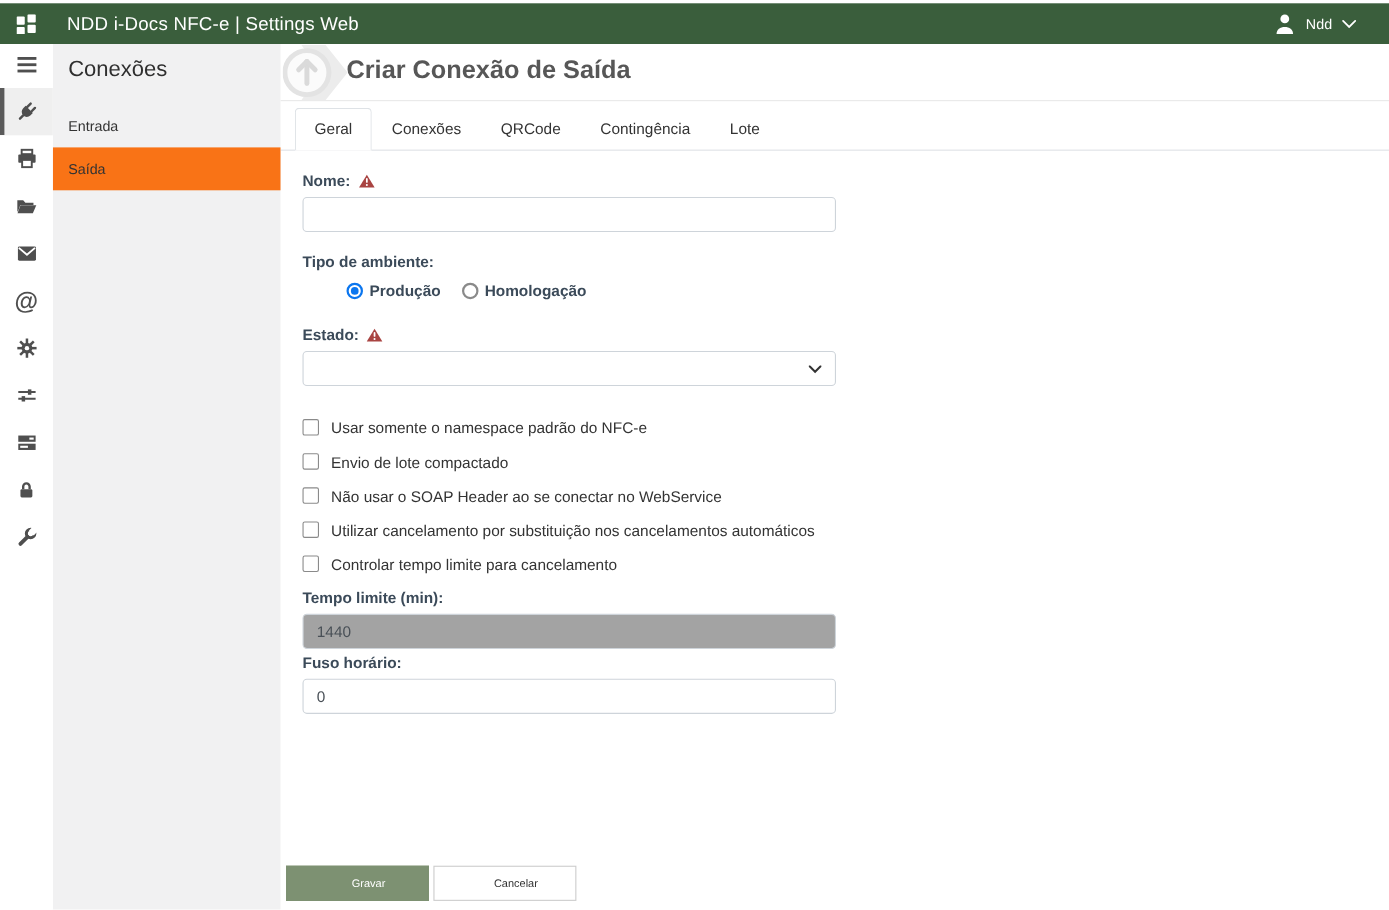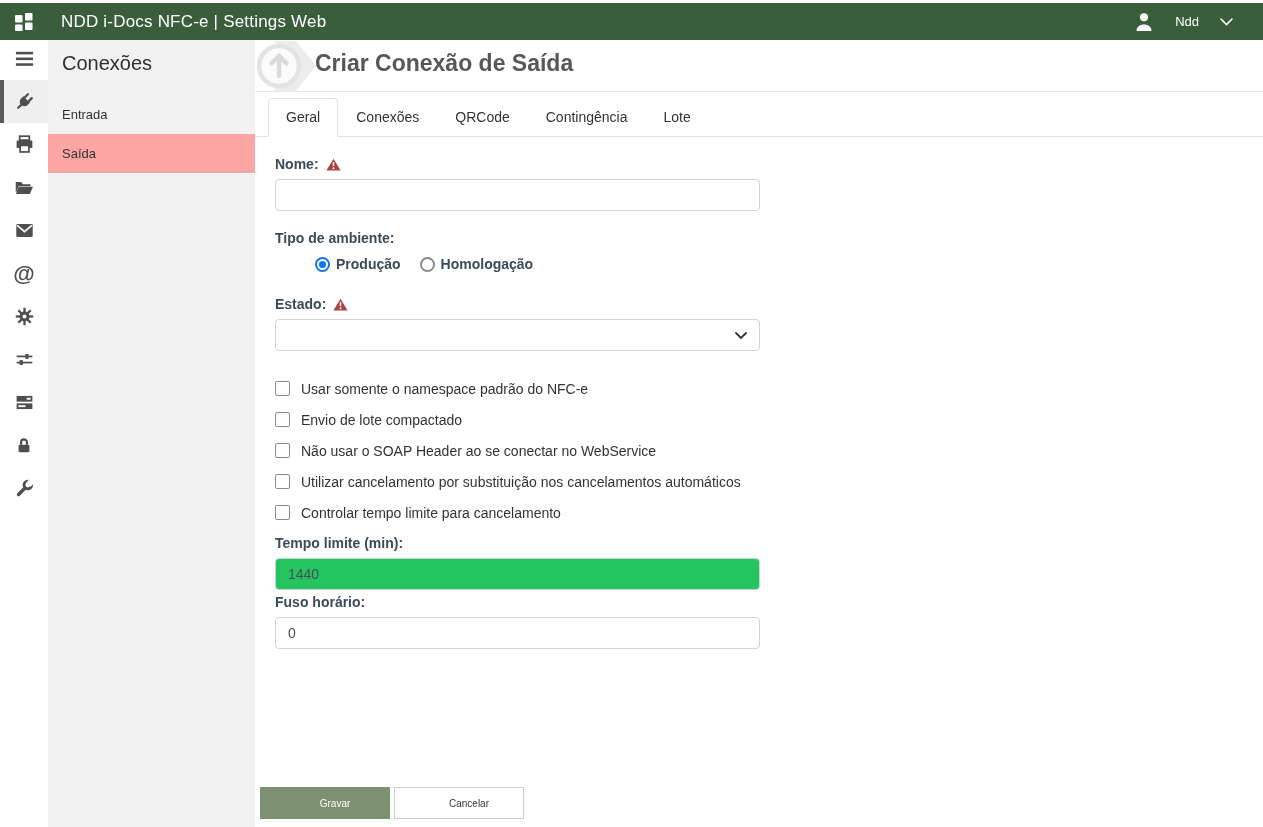--- a/index.html
+++ b/index.html
@@ -7,52 +7,52 @@
   body {
     font-family: "Liberation Sans", sans-serif;
     background:#fff; color:#333; overflow:hidden; position:relative;
   }
 
   
   .header { position:absolute; top:3px; left:0; right:0; height:37px;
     background:#3a5e3c; display:flex; align-items:center; color:#fff; z-index:10; }
   .app-launcher { width:48px; height:37px; display:flex; align-items:center; justify-content:center; cursor:pointer; }
   .header-title { font-size:17px; font-weight:400; margin-left:13px; letter-spacing:.2px; }
-  .header-right { margin-left:auto; display:flex; align-items:center; gap:21px; padding-right:30px; cursor:pointer; }
+  .header-right { margin-left:auto; display:flex; align-items:center; gap:9px; padding-right:30px; cursor:pointer; }
   .header-user-name { font-size:13px; }
 
   
   .icon-rail { position:absolute; top:37px; left:0; width:48px; bottom:0; background:#fff; z-index:5; }
   .rail-item { height:43px; display:flex; align-items:center; justify-content:center; cursor:pointer; }
   .rail-item.active { background:#efefef; box-shadow: inset 4px 0 0 #5a5a5a; }
 
   
   .sidebar { position:absolute; top:37px; left:48px; width:207px; bottom:0; background:#f1f1f2; z-index:4; }
   .sidebar-title { font-size:20px; color:#2f2f2f; padding:15px 14px 20px 14px; }
   .sidebar-item { height:39px; line-height:39px; padding-left:14px; font-size:13px; color:#333; cursor:pointer; }
-  .sidebar-item.selected { background:#fca5a5; }
+  .sidebar-item.selected { background:#f97316; }
 
   
   .main { position:absolute; top:37px; left:255px; right:0; bottom:0; background:#fff; }
   .title-row { position:relative; height:55px; border-bottom:1px solid #e8e8e8; overflow:hidden;text-align:right; }
   .watermark { position:absolute; left:2px; top:3px; }
   .page-title { position:absolute; left:60px; top:13px; font-size:23px; color:#575757; }
 
   .tabs { display:flex; align-items:flex-end; padding-left:13px; margin-top:6px;
     border-bottom:1px solid #dee2e6; }
   .tab { padding:10px 17px 11px 17px; font-size:14px; color:#333; cursor:pointer;
     border:1px solid transparent; border-radius:4px 4px 0 0; margin-bottom:-1px; }
   .tab.active { background:#fff; border-color:#dee2e6 #dee2e6 #fff #dee2e6; }
 
   .form { padding:10px 0 0 20px; width:505px; }
   .field-label { display:flex; align-items:center; gap:7px; font-weight:bold;
     font-size:14px; color:#3b4a59; }
   .text-input { width:485px; height:32px; border:1px solid #ced4da; border-radius:4px;
     font-family:"Liberation Sans",sans-serif; font-size:14px; color:#495057; padding:0 12px; background:#fff; }
-  .text-input:disabled { background:#22c55e; color:#495057; }
+  .text-input:disabled { background:#a3a3a3; color:#495057; }
   .select-box { position:relative; width:485px; height:32px; border:1px solid #ced4da;
     border-radius:4px; background:#fff; cursor:pointer; }
   .select-box .chev { position:absolute; right:12px; top:12px; }
 
   .mt-nome { margin-top:9px; }
   .in-nome { margin-top:7px; }
   .mt-ambiente { margin-top:19px; }
   .radio-row { display:flex; align-items:center; gap:19px; margin-top:10px;margin-left:40px; }
   .radio-option { display:flex; align-items:center; gap:6px; cursor:pointer; }
   .radio-option .rlabel { font-weight:bold; font-size:14px; color:#3b4a59; }

